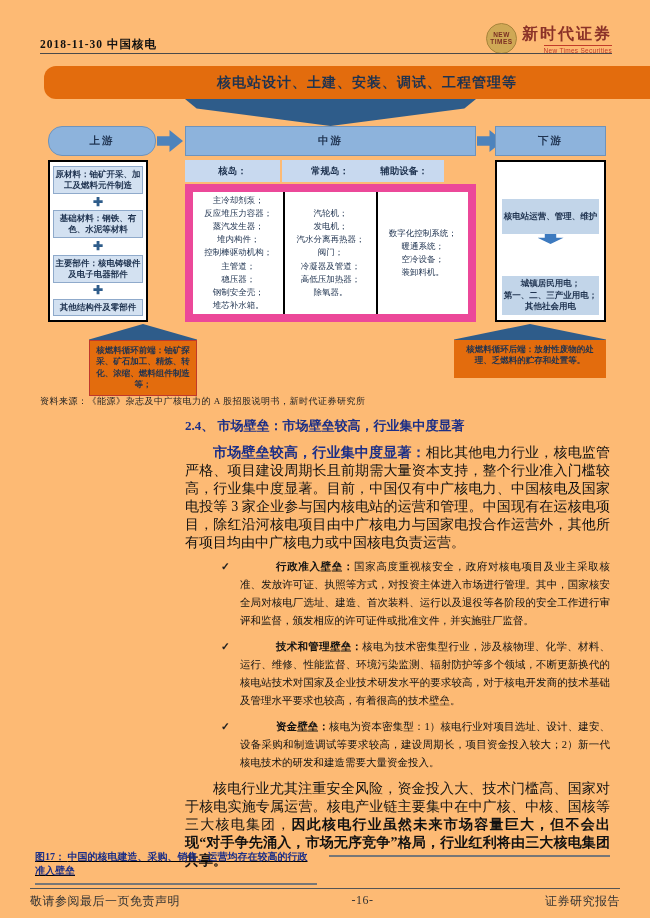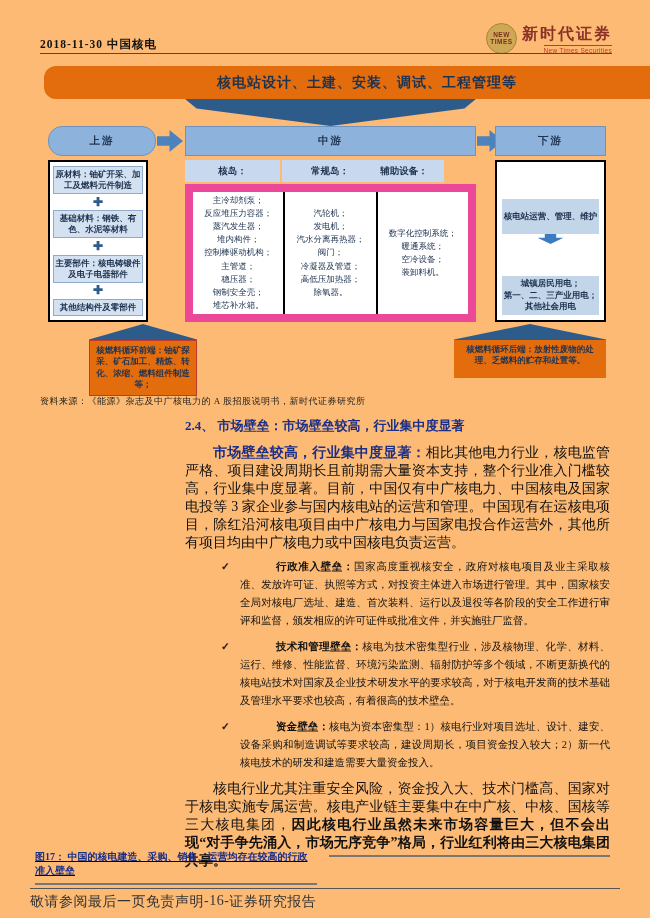--- a/index.html
+++ b/index.html
@@ -83,22 +83,22 @@
   .btext { font-size:10.5px; line-height:18px; text-align:justify; }
   .btext b { font-weight:bold;margin-left:36px; }
   .para2 { margin-top:8px; }
 
   .caps { position:absolute; left:35px; top:850px; right:40px; display:flex; gap:12px;text-decoration:underline; }
   .cap { flex:1; }
   .cap-text { font-size:10px; font-weight:bold; color:#1c2f87; line-height:14px; }
   .cap-rule { margin-top:5px; height:1.5px; background:#777; }
 
   .footer-rule { position:absolute; left:30px; right:30px; top:888px; height:1px; background:#555; }
-  .footer { position:absolute; left:30px; right:30px; top:893px; display:flex; justify-content:flex-start;
-            font-size:14px; color:#333; letter-spacing:0.5px; }
+  .footer { position:absolute; left:30px; right:30px; top:893px; display:flex; justify-content:space-between;
+            font-size:12px; color:#333; letter-spacing:0.5px; }
 </style>
 </head>
 <body>
 
 <div class="page">
 
   <div class="hdr">
     <div class="hdr-title">2018-11-30  中国核电</div>
     <div class="brand">
       <div class="badge">

